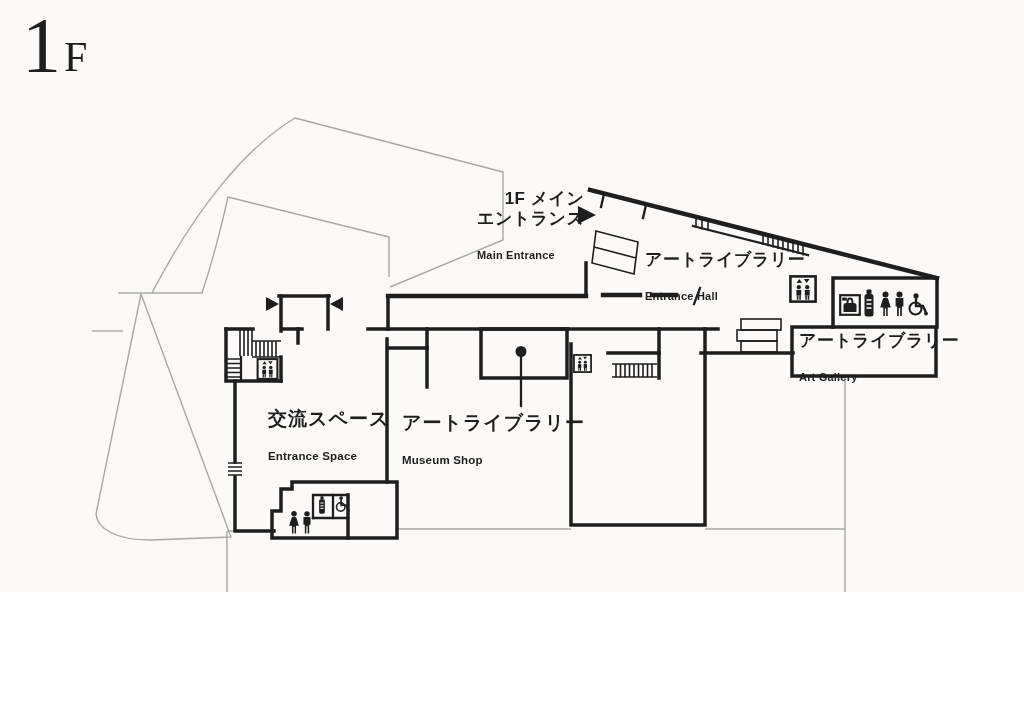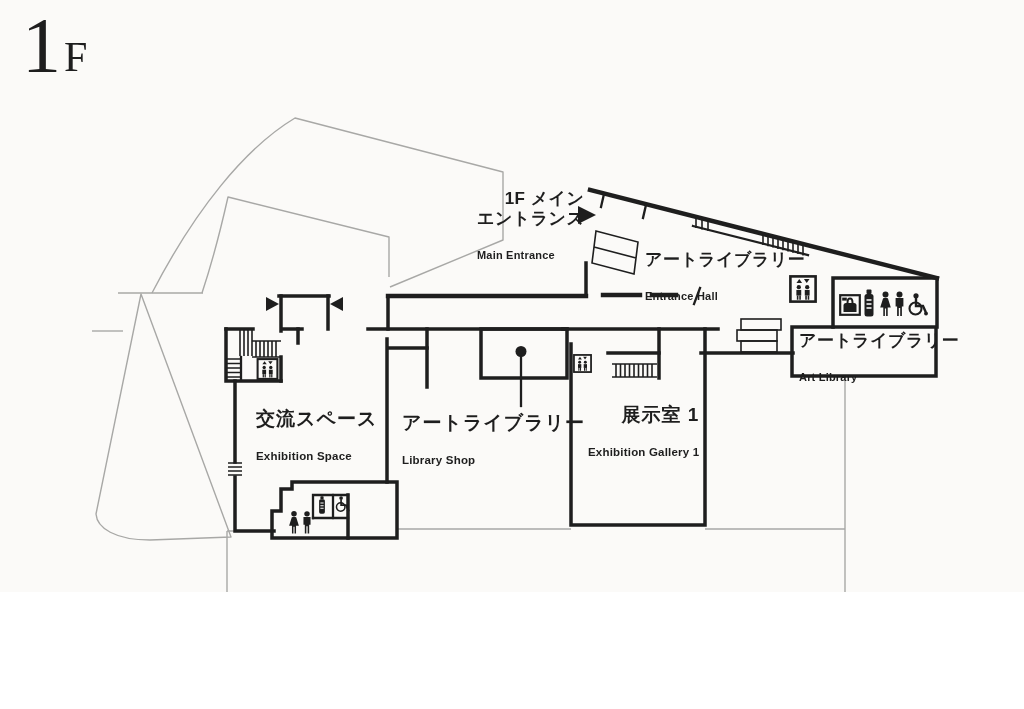--- a/index.html
+++ b/index.html
@@ -196,33 +196,29 @@
     <div class="jp sm">1F メイン</div>
     <div class="jp sm">エントランス</div>
     <div class="en sm">Main Entrance</div>
   </div>
 
   <div class="room-label" style="left:645px;top:250px">
     <div class="jp sm">アートライブラリー</div>
     <div class="en sm">Entrance Hall</div>
   </div>
 
-  <div class="room-label" style="left:256px;top:408px">
+  <div class="room-label" style="left:268px;top:408px">
     <div class="jp">交流スペース</div>
-    <div class="en">Exhibition Space</div>
+    <div class="en">Entrance Space</div>
   </div>
 
   <div class="room-label" style="left:402px;top:412px">
     <div class="jp">アートライブラリー</div>
-    <div class="en">Library Shop</div>
-  </div>
-
-  <div class="room-label" style="left:597px;top:404px">
-    <div class="jp">展示室 1</div>
-    <div class="en" style="margin-left:-9px">Exhibition Gallery 1</div>
-  </div>
+    <div class="en">Museum Shop</div>
+  </div>
+
 
   <div class="room-label" style="left:799px;top:331px">
     <div class="jp sm">アートライブラリー</div>
-    <div class="en sm">Art Library</div>
+    <div class="en sm">Art Gallery</div>
   </div>
 
 </div>
 
 </body></html>

